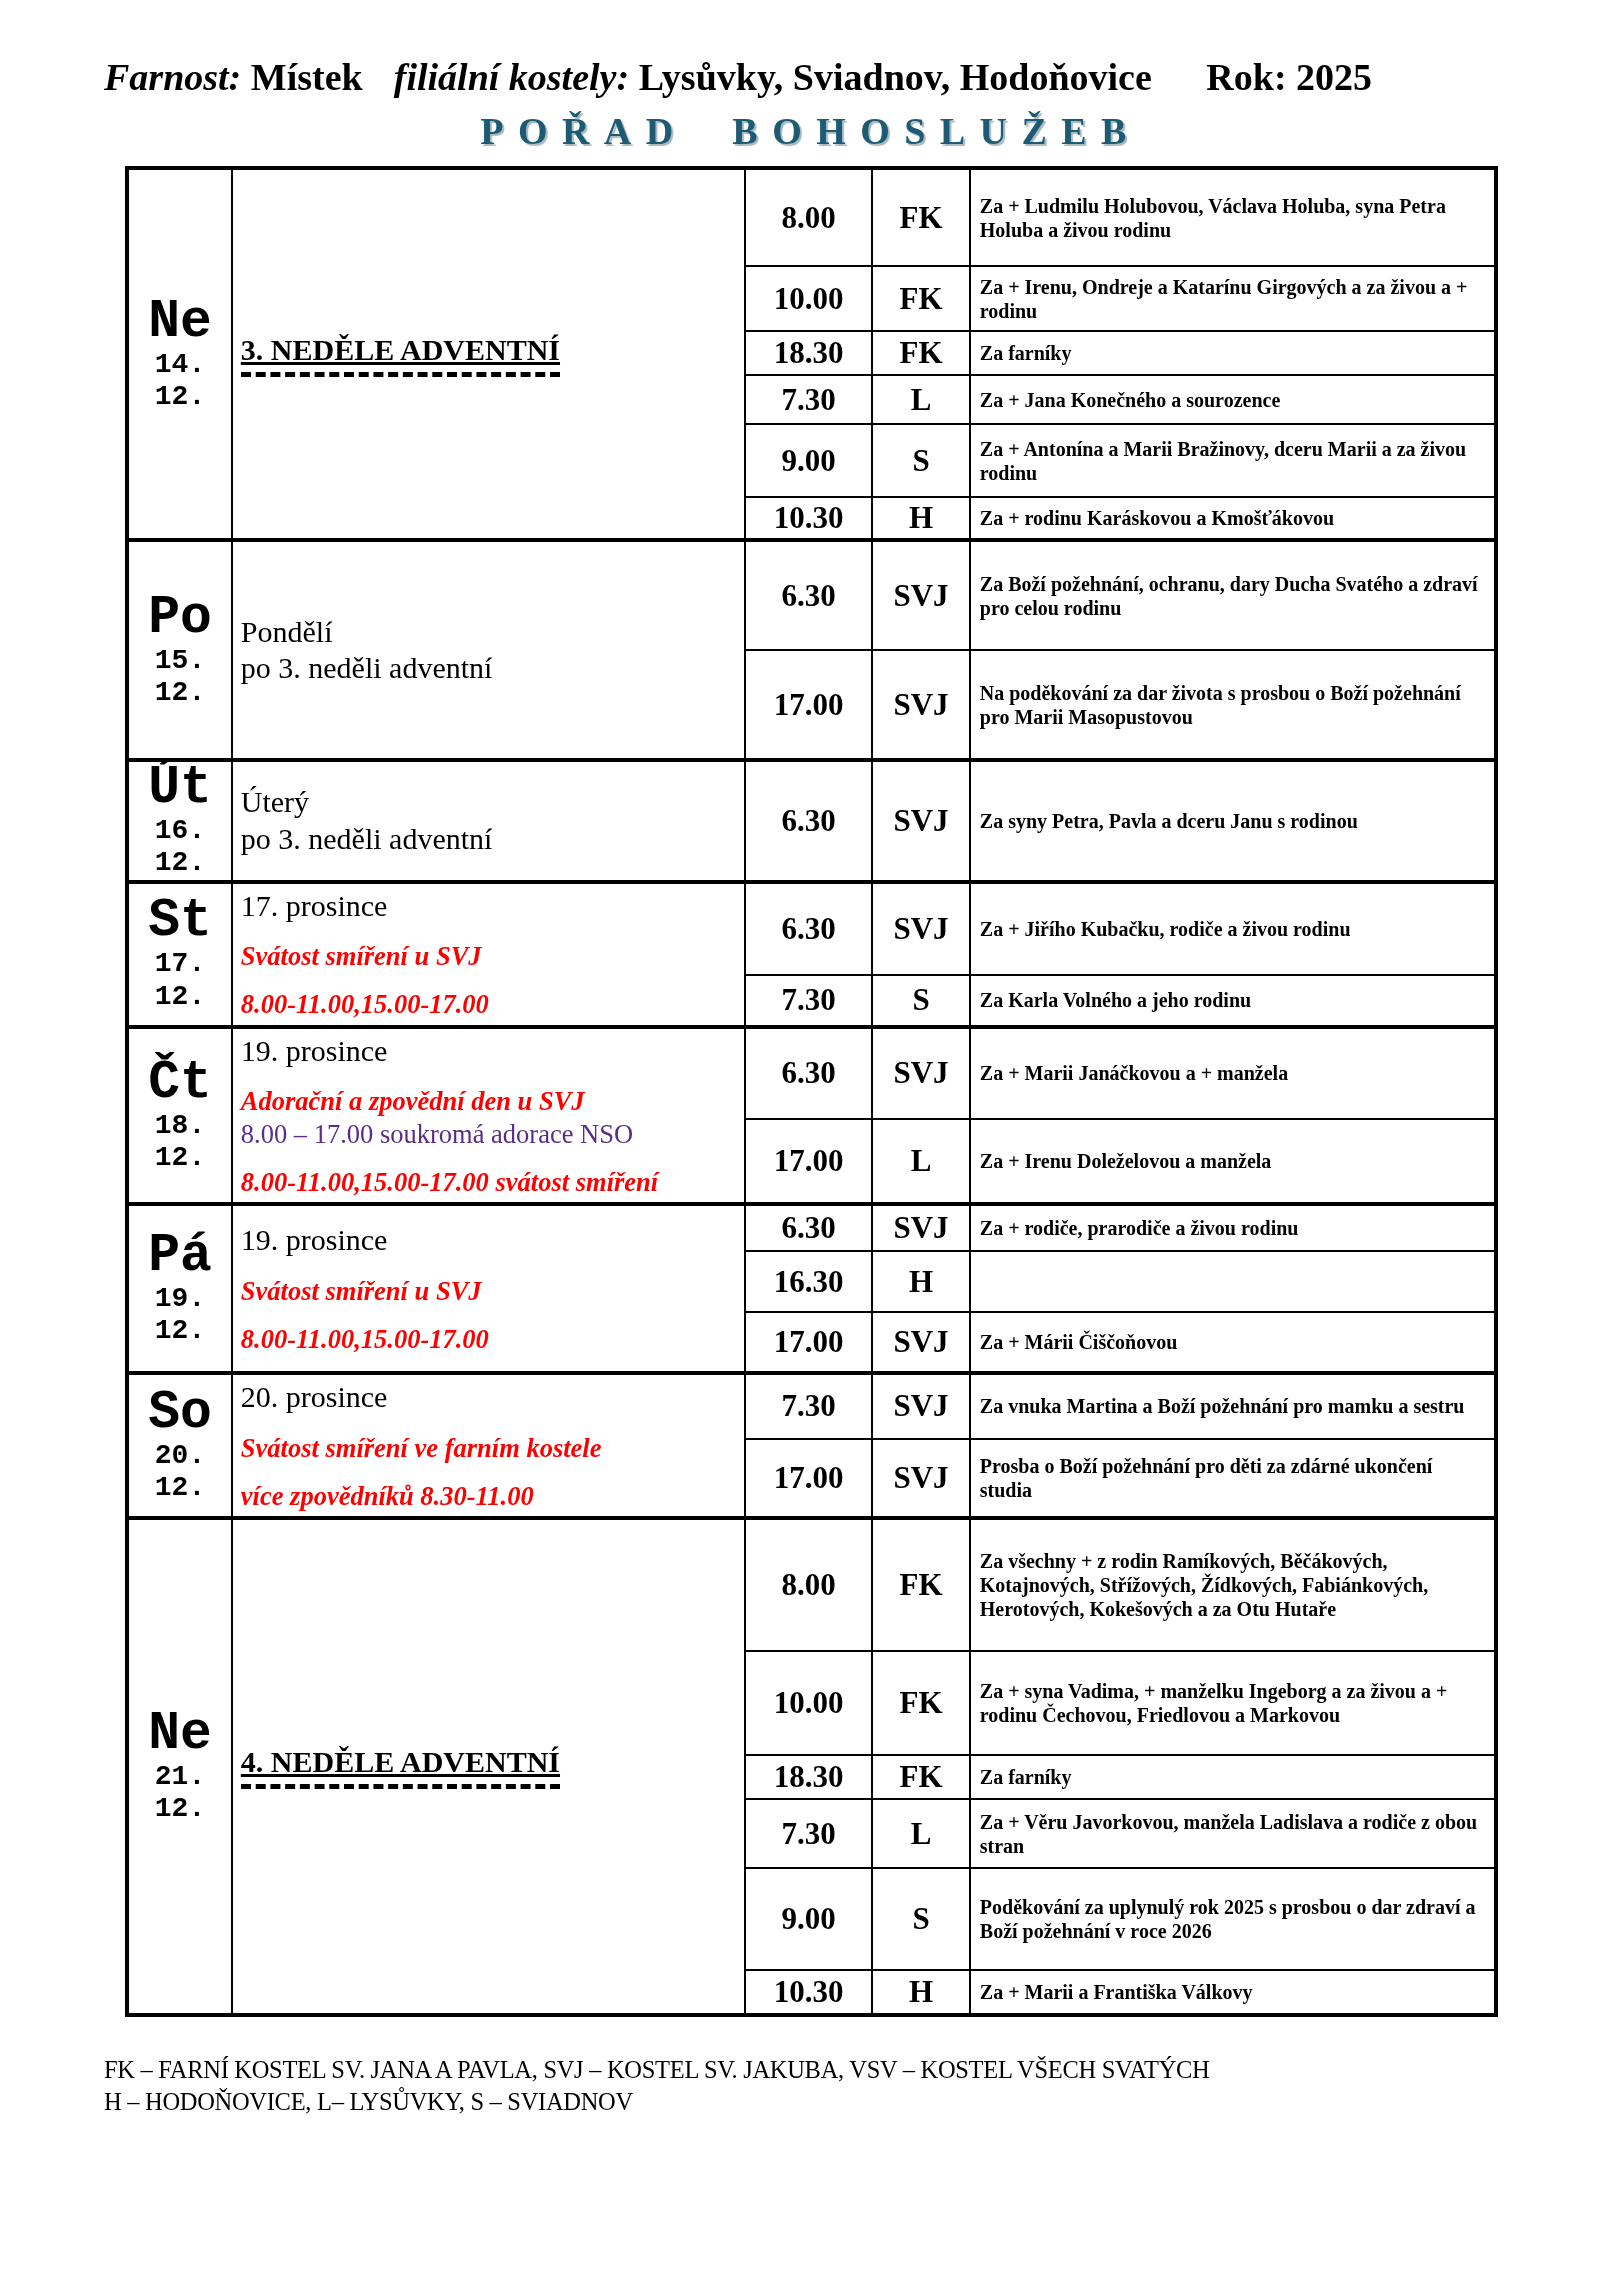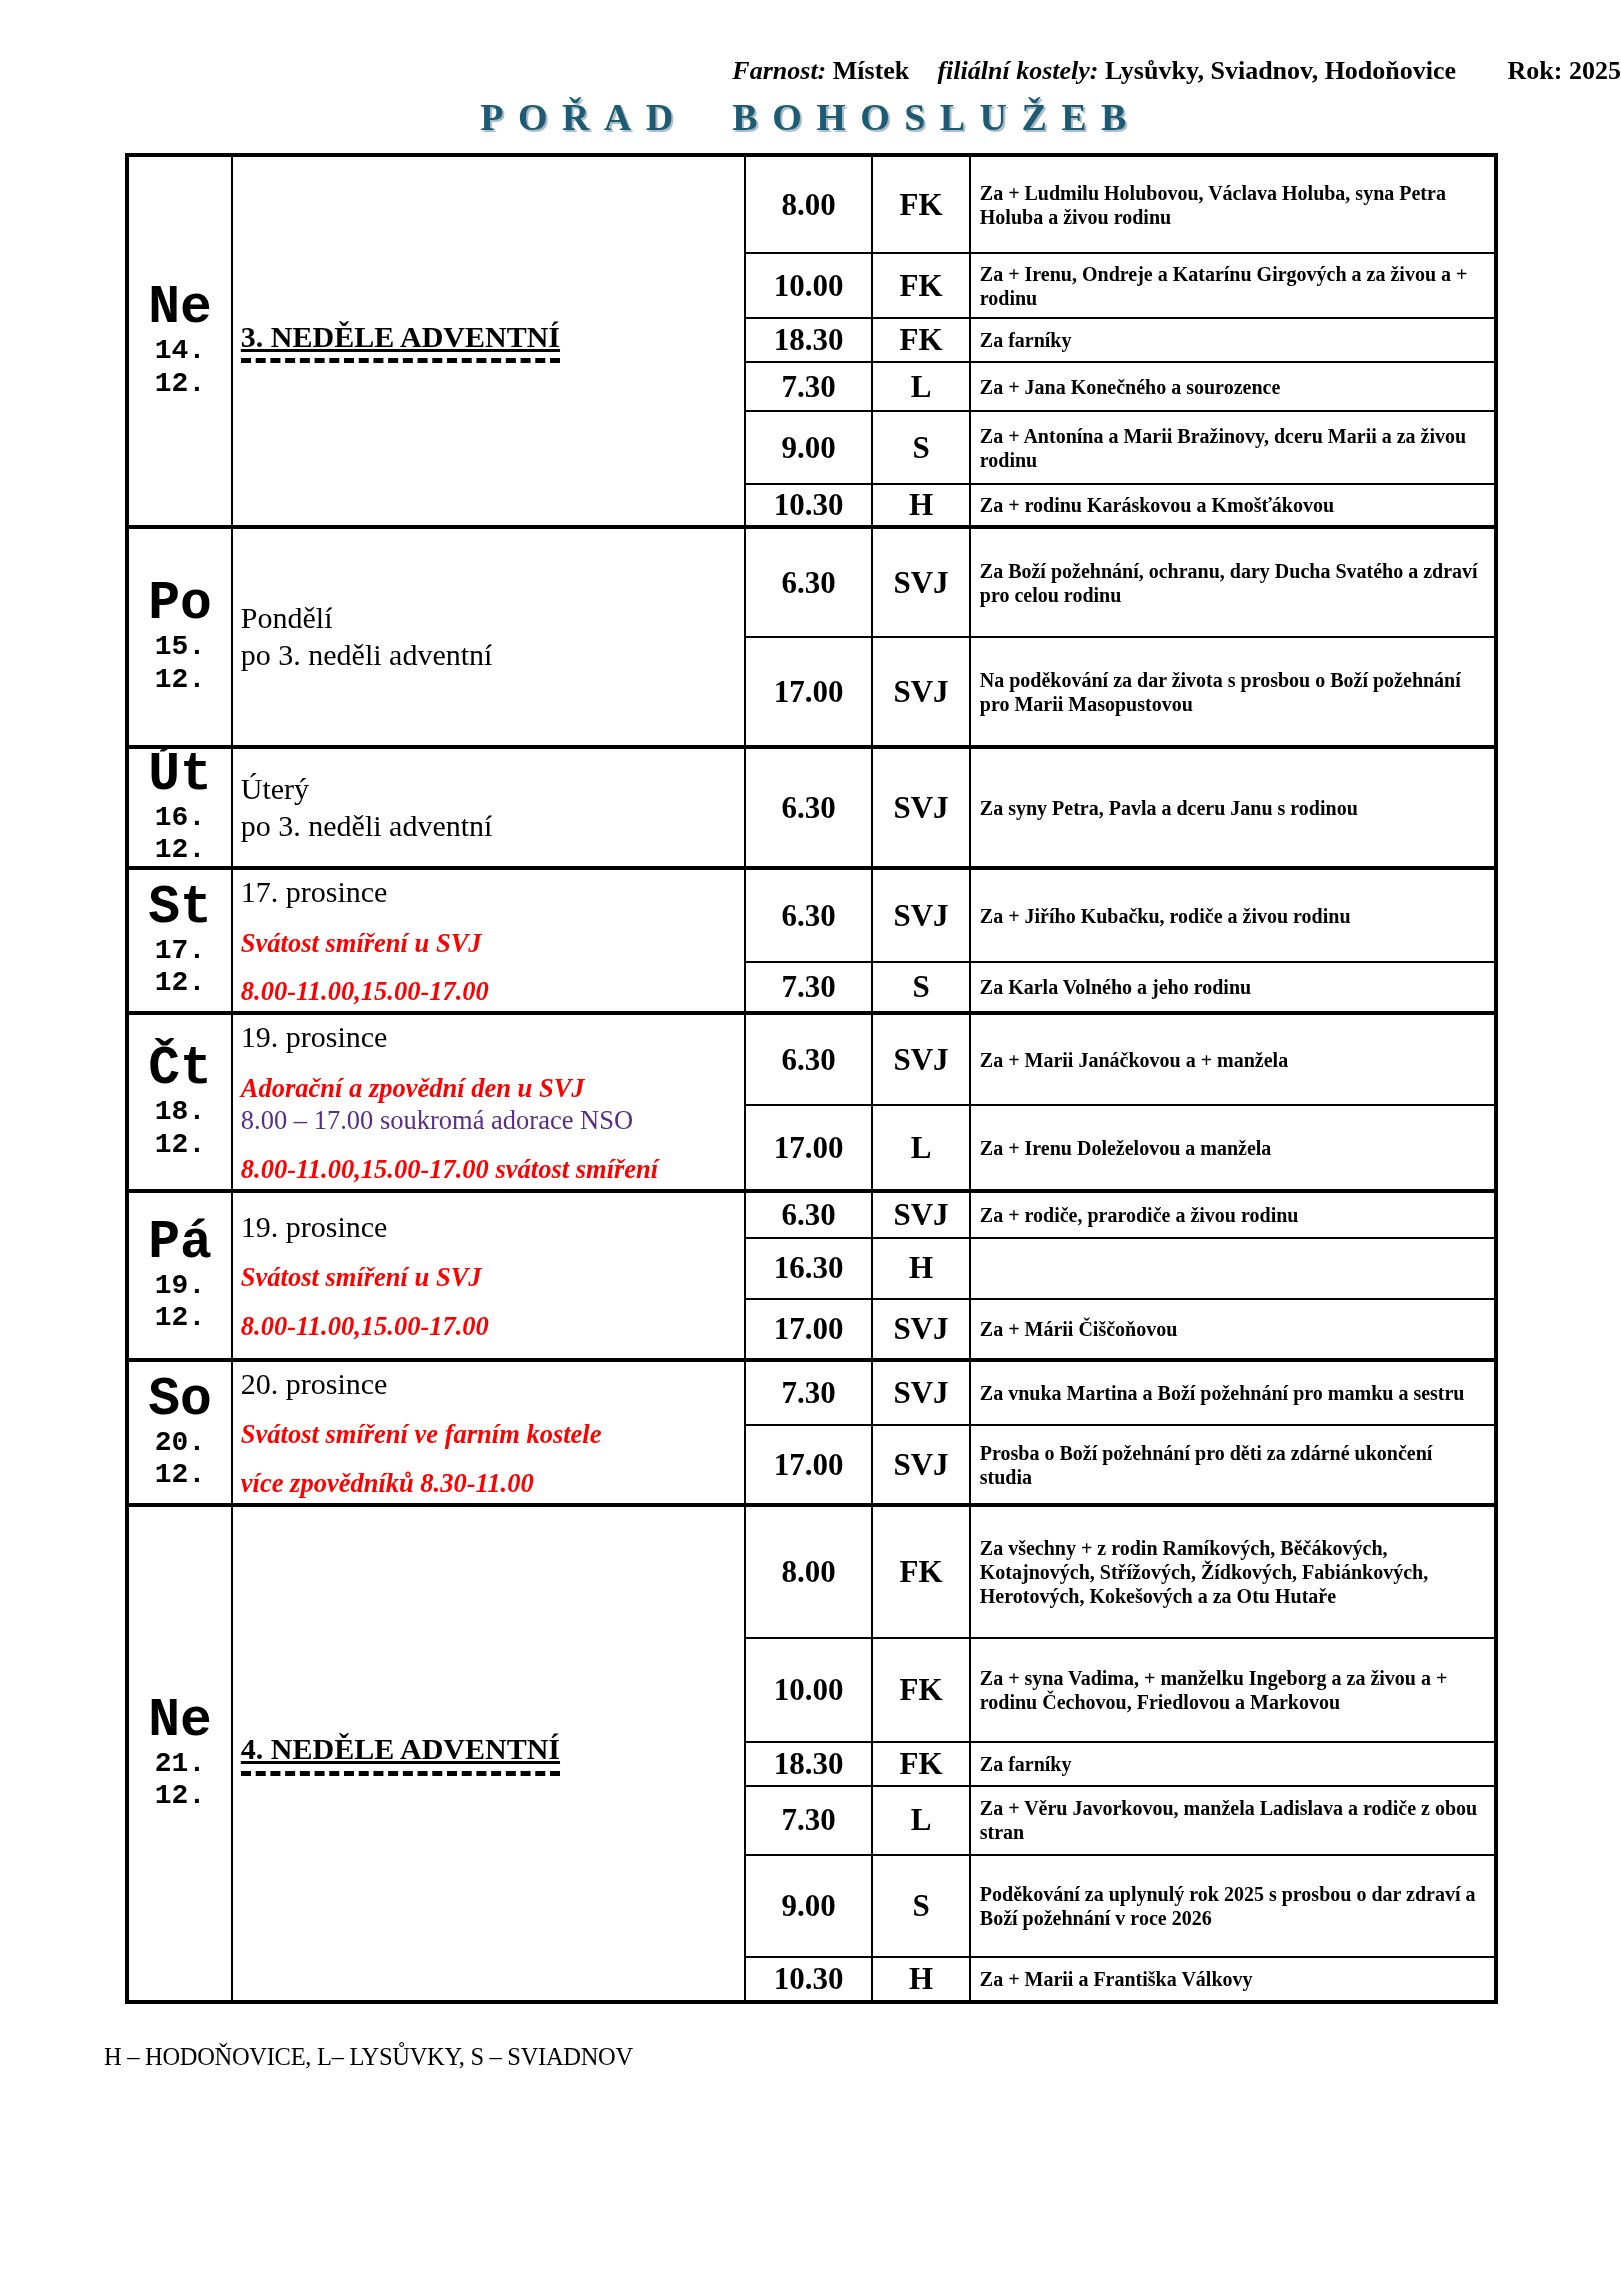--- a/index.html
+++ b/index.html
@@ -12,21 +12,21 @@
     width:1621px;height:2293px;
     background:#ffffff;
     font-family:"Liberation Serif","DejaVu Serif",serif;
     color:#000;
   }
   .page{position:relative;width:1621px;height:2293px;overflow:hidden;}
 
   
   .hline1{
     margin:57px 0 0 104px;
-    font-size:26px;line-height:1.1;white-space:nowrap;text-align:right;
+    font-size:38px;line-height:1.1;white-space:nowrap;
   }
   .lbl-italic{font-weight:bold;font-style:italic;}
   .lbl-bold{font-weight:bold;}
   .gap-sm{margin-left:21.6px;}
   .gap-lg{margin-left:45px;}
 
   .title{
     margin-top:9.8px;
     text-align:center;
     font-size:38px;font-weight:bold;
@@ -310,17 +310,18 @@
         </tr>
         <tr style="height: 45px;">
           <td class="time">10.30</td>
           <td class="church">H</td>
           <td class="intention">Za + Marii a Františka Válkovy</td>
         </tr>
       </tbody>
   </table>
 
   <div class="footer">
+    <div>FK – FARNÍ KOSTEL SV. JANA A PAVLA, SVJ – KOSTEL SV. JAKUBA, VSV – KOSTEL VŠECH SVATÝCH</div>
     <div>H – HODOŇOVICE, L– LYSŮVKY, S – SVIADNOV</div>
   </div>
 
 </div>
 
 
 </body></html>

